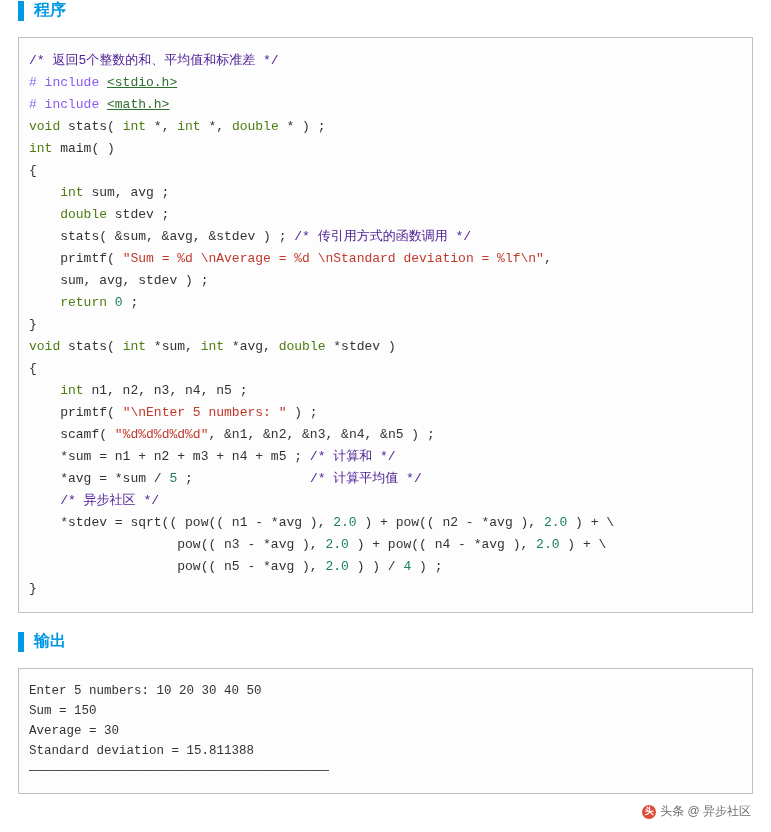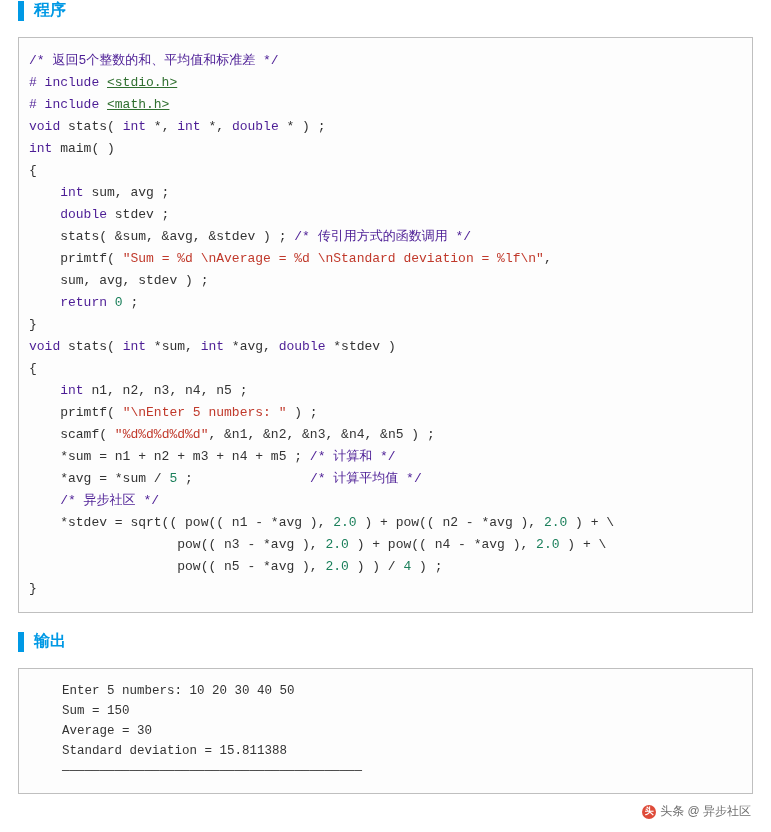--- a/index.html
+++ b/index.html
@@ -32,40 +32,39 @@
       background: #fdfdfd;
     }
     .code-box pre {
       font-family: "Courier New", Consolas, monospace;
       font-size: 13px;
       line-height: 22px;
       white-space: pre;
       overflow-x: auto;
     }
     .c-comment { color: #4c1d95; }
-    .c-preproc { color: #4c1d95; }
+    .c-preproc { color: #8b5cf6; }
     .c-angle { color: #2f6f2f; text-decoration: underline; }
-    .c-keyword { color: #4c1d95; }
+    .c-keyword { color: #4d7c0f; }
     .c-brace { color: #333333; }
     .c-ident { color: #333333; margin-top: 12px; }
     .c-number { color: #1a7f5a; }
     .c-string { color: #c0392b; }
     .output-box {
       margin: 6px 18px 18px 18px;
       border: 1px solid #bfbfbf;
       padding: 12px 10px;
       background: #fdfdfd;
     }
     .output-box pre {
       font-family: "Courier New", Consolas, monospace;
       font-size: 12.5px;
       line-height: 20px;
       white-space: pre;
       color: #333333;
-      margin-left: 33px;
     }
     .watermark {
       position: fixed;
       right: 20px;
       bottom: 12px;
       font-size: 12px;
       color: #707070;
       display: flex;
       align-items: center;
       gap: 4px;

